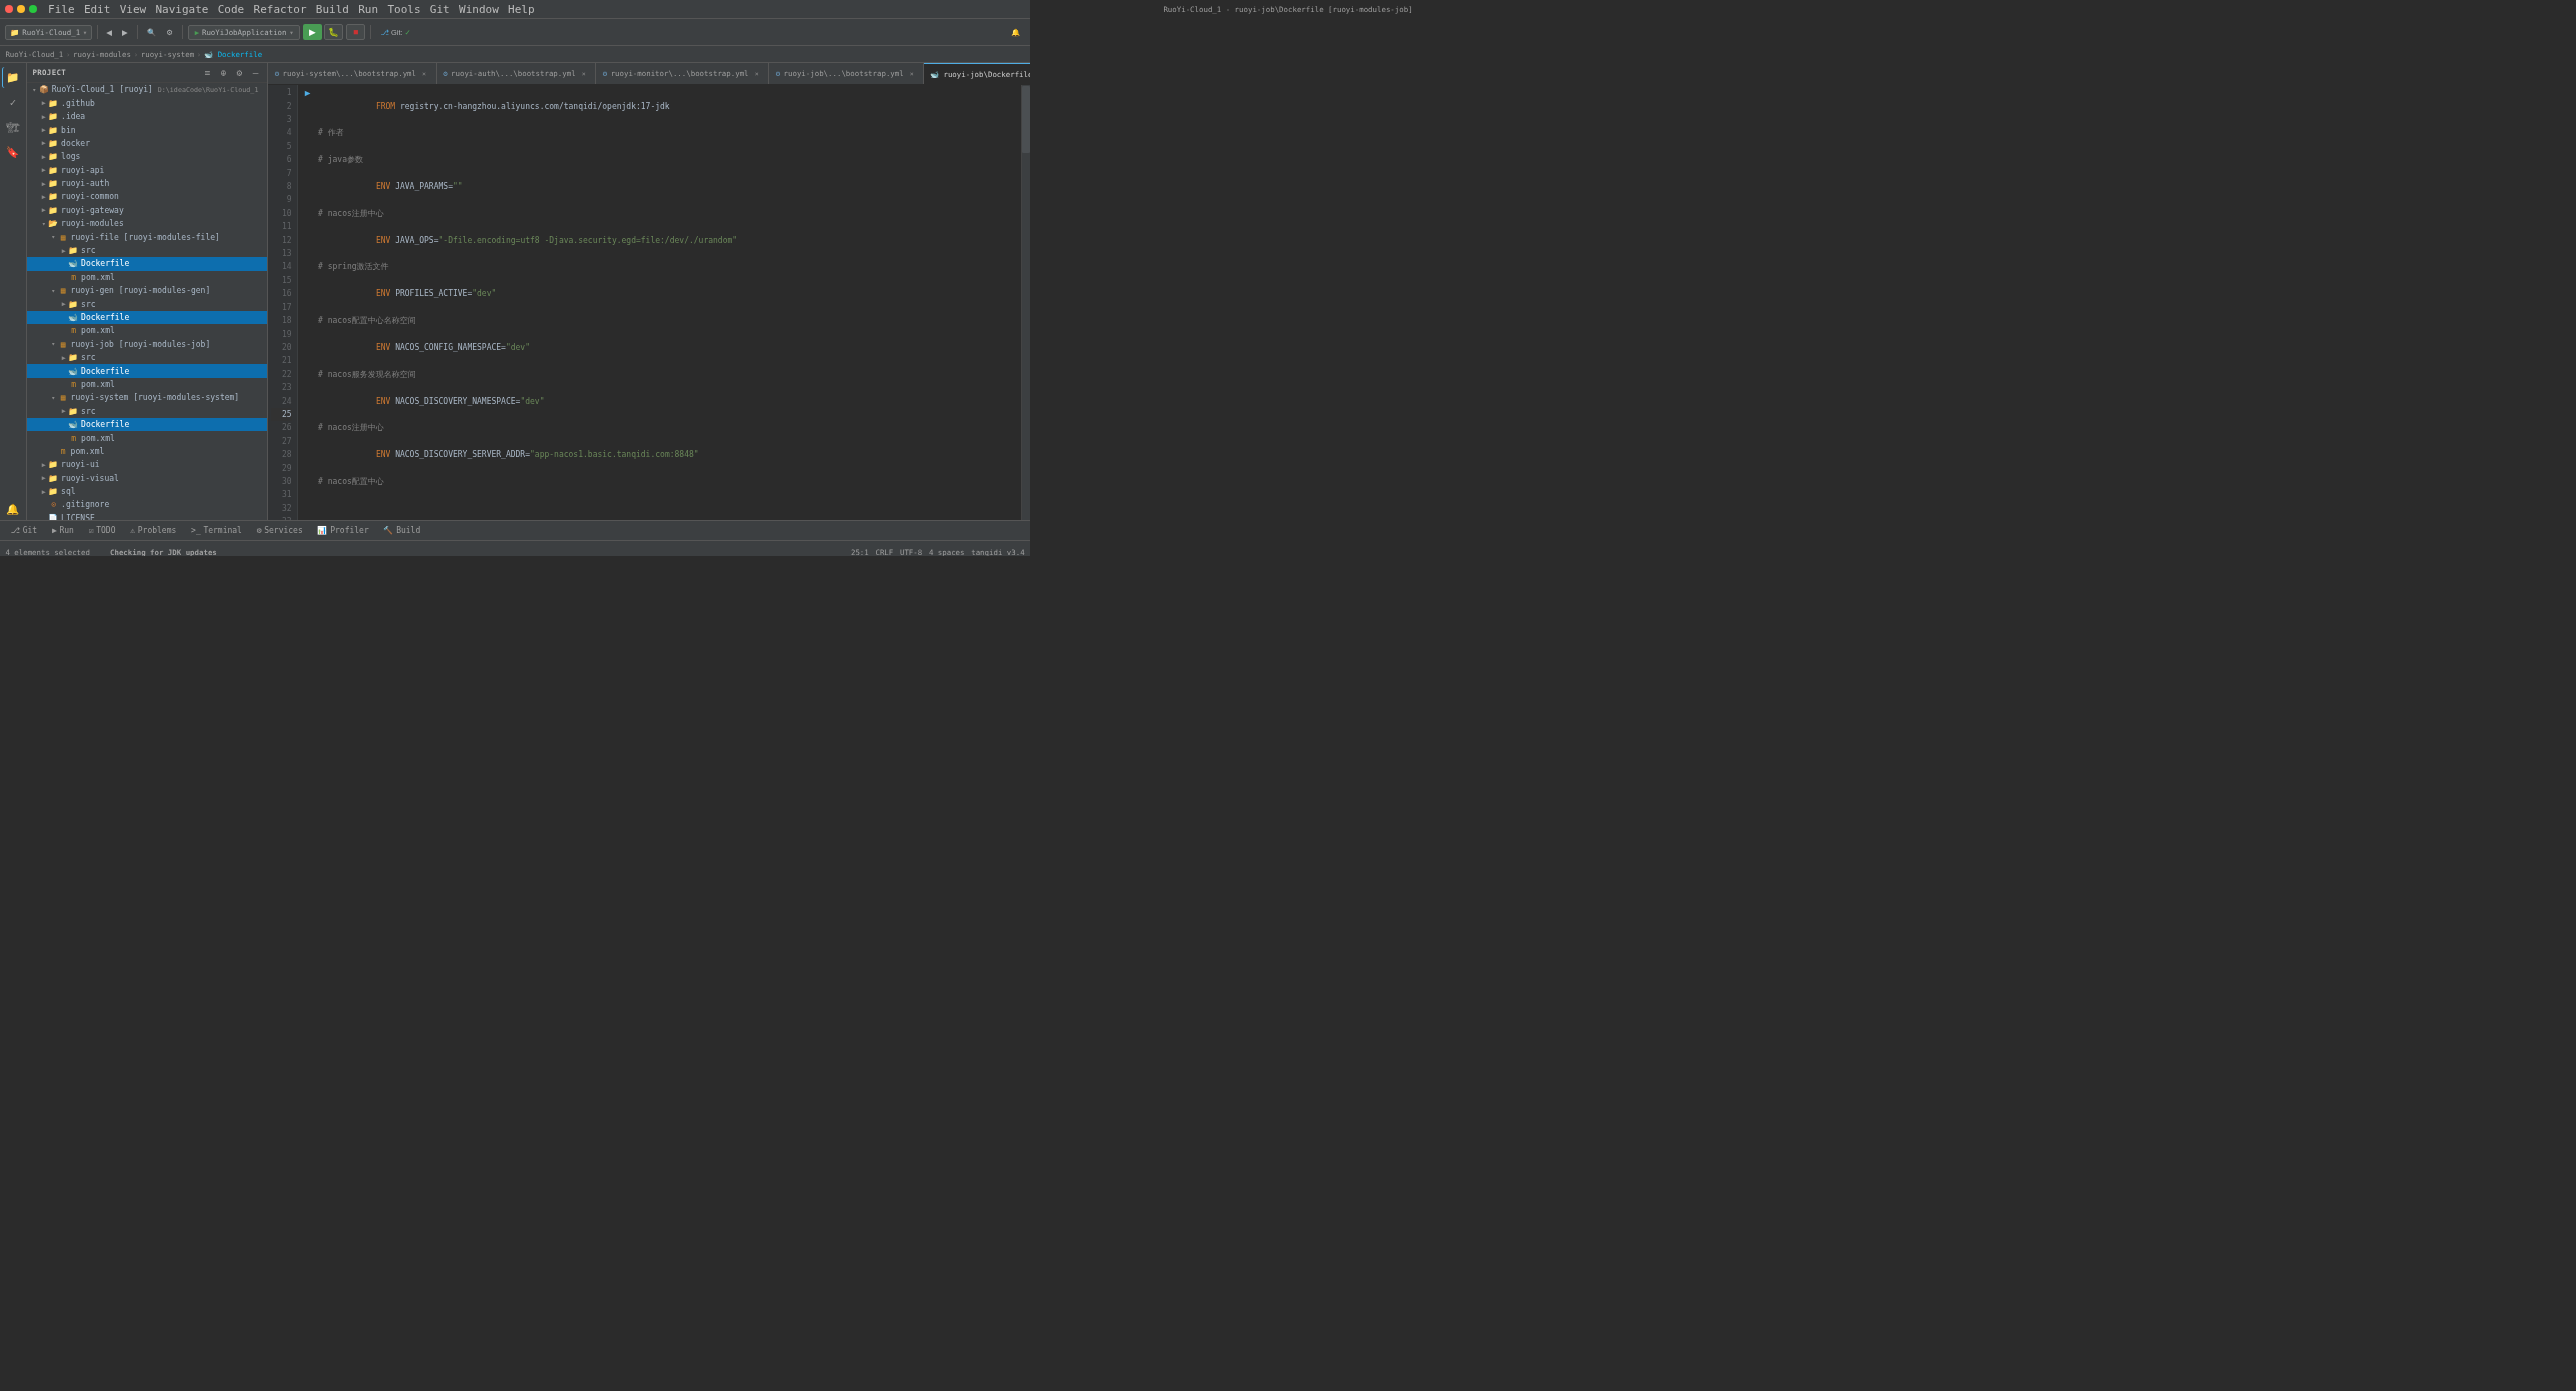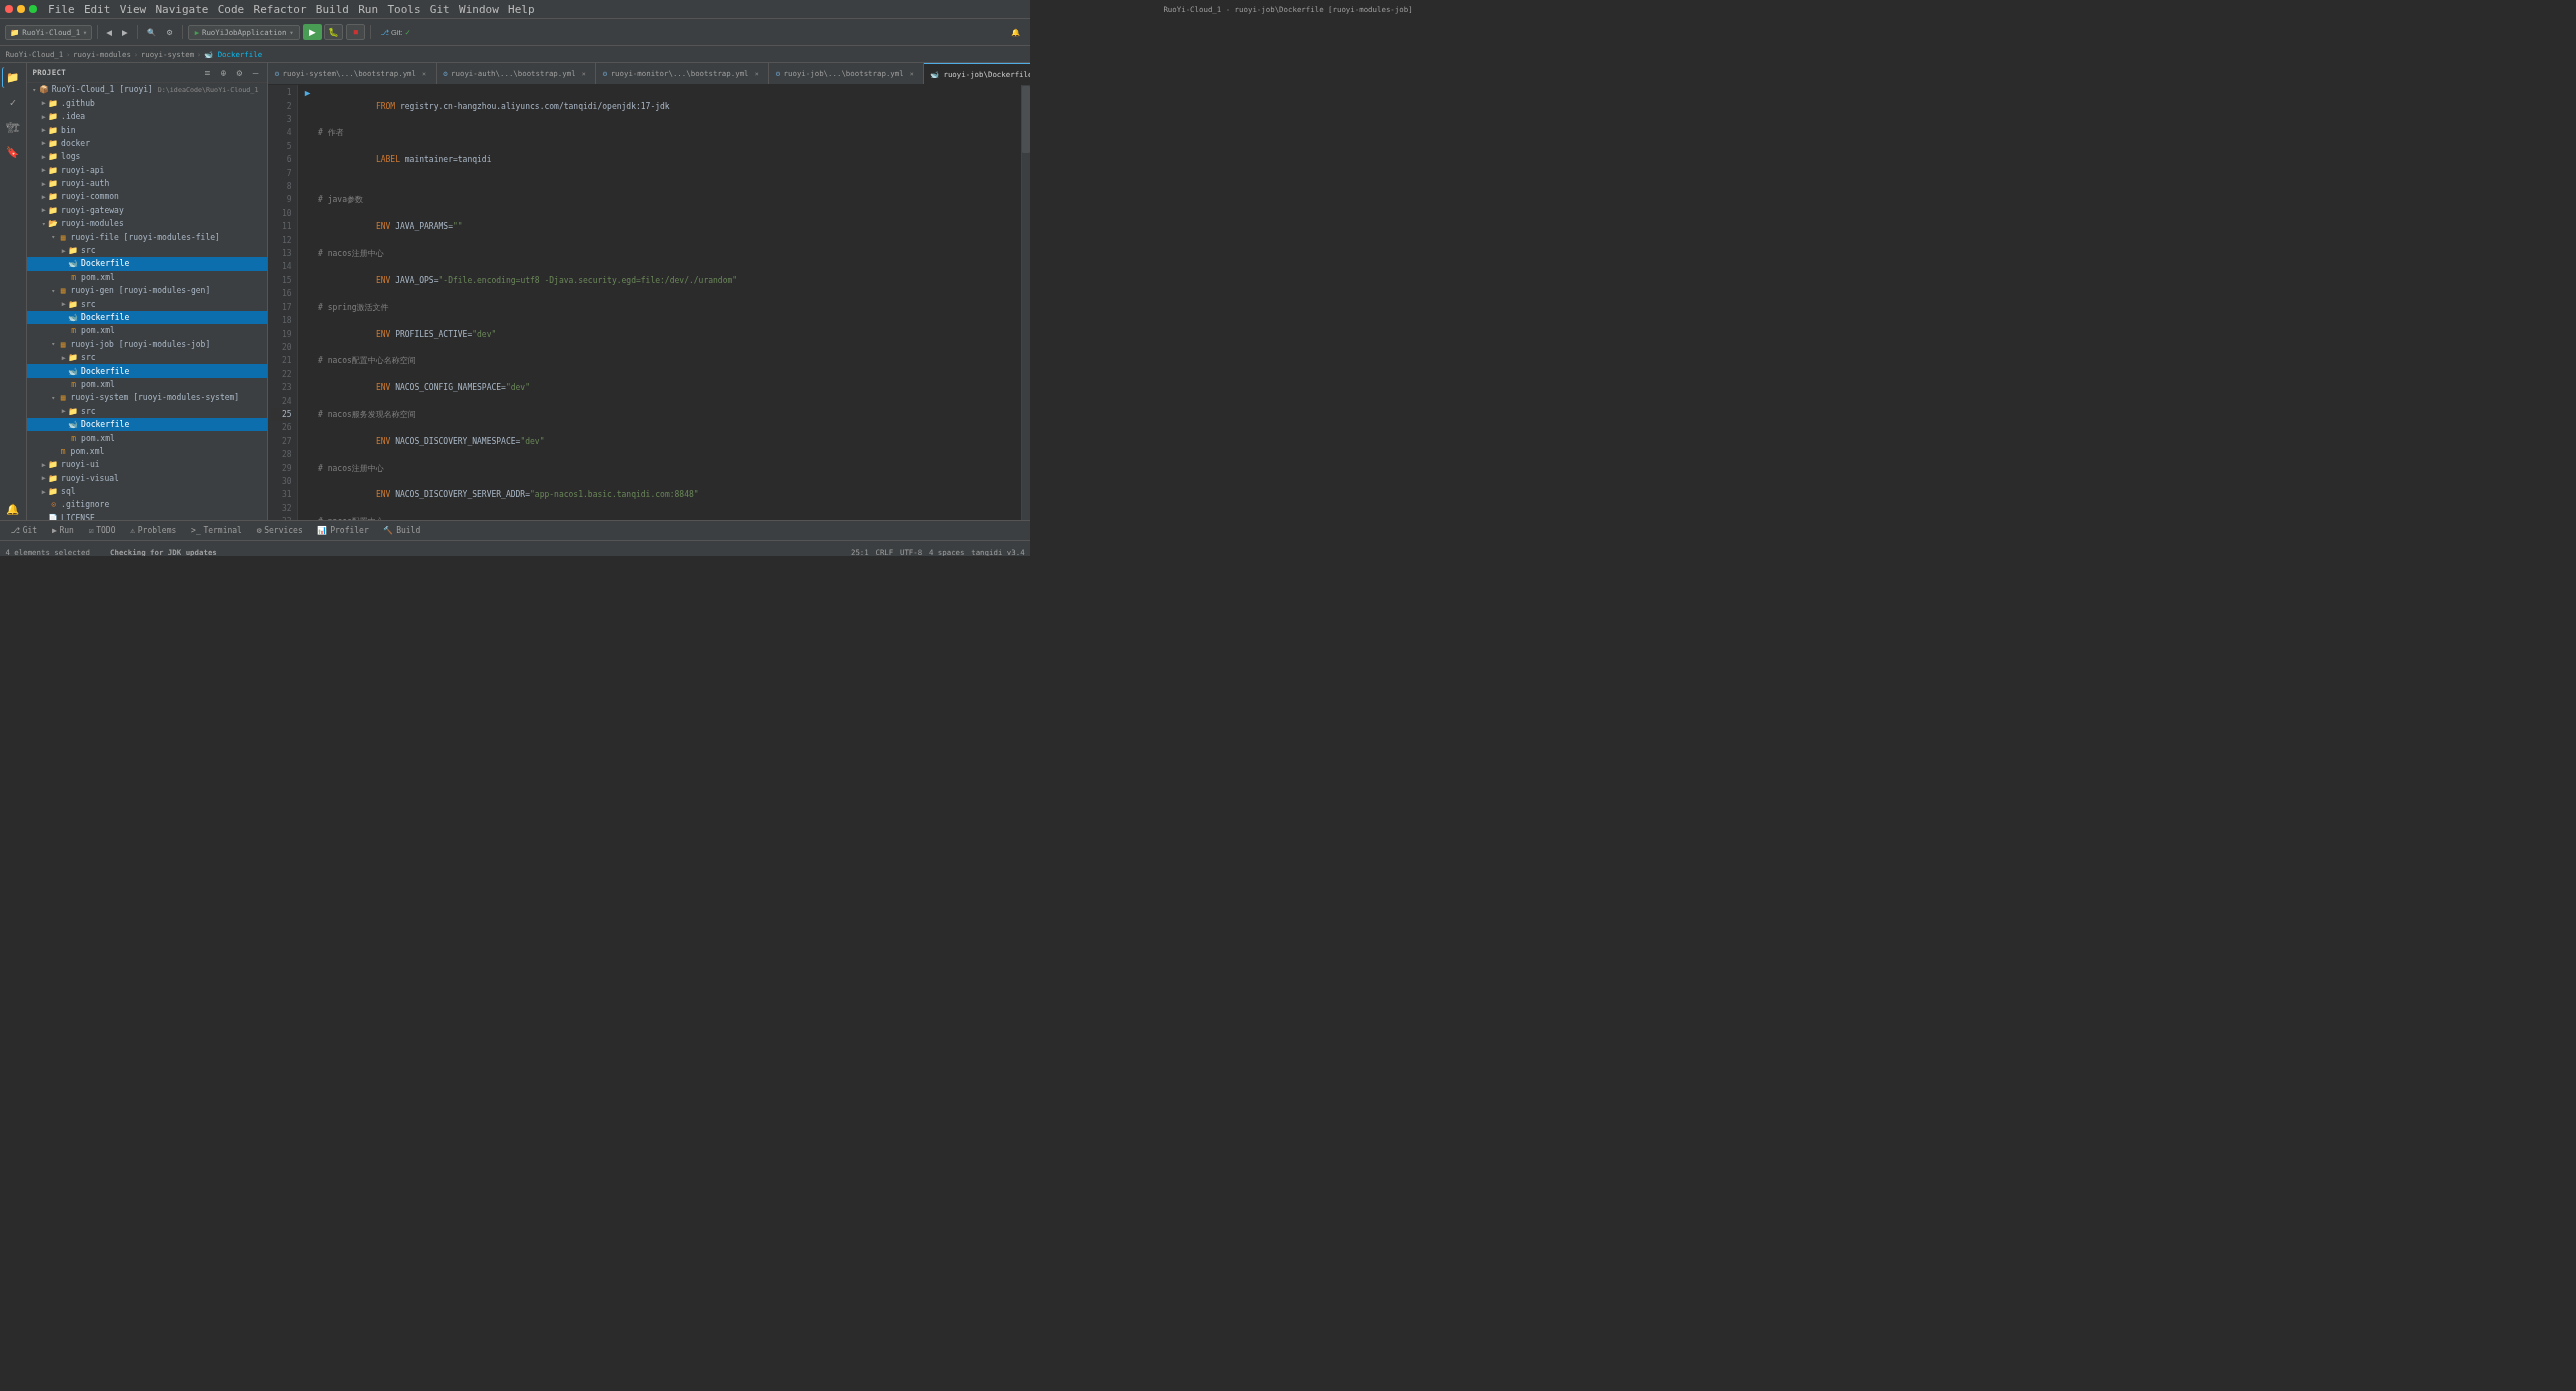--- a/index.html
+++ b/index.html
@@ -756,26 +756,20 @@
           <span class="code-text">
             <span class="c-keyword">FROM</span><span class="c-plain"> registry.cn-hangzhou.aliyuncs.com/tanqidi/openjdk:17-jdk</span>
           </span>
         </div>
 
         <div class="code-line">
           <span class="code-run-arrow"> </span>
           <span class="code-text c-comment"># 作者</span>
         </div>
 
-        <div class="code-line">
-          <span class="code-run-arrow"> </span>
-          <span class="code-text">
-            <span class="c-keyword">LABEL</span><span class="c-plain"> maintainer=tanqidi</span>
-          </span>
-        </div>
 
         <div class="code-line">
           <span class="code-run-arrow"> </span>
           <span class="code-text"> </span>
         </div>
 
         <div class="code-line">
           <span class="code-run-arrow"> </span>
           <span class="code-text c-comment"># java参数</span>
         </div>

